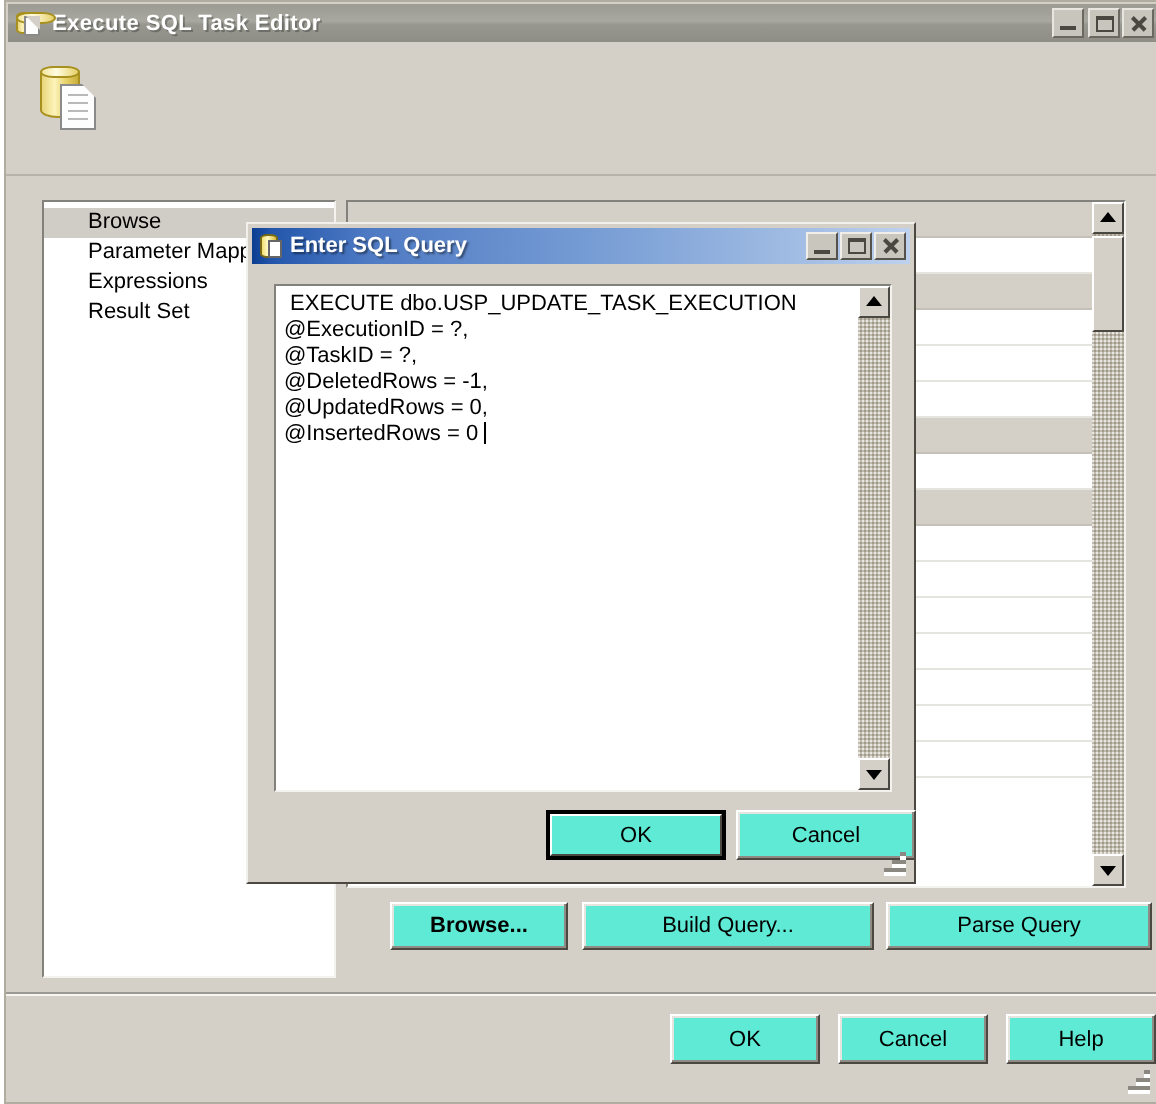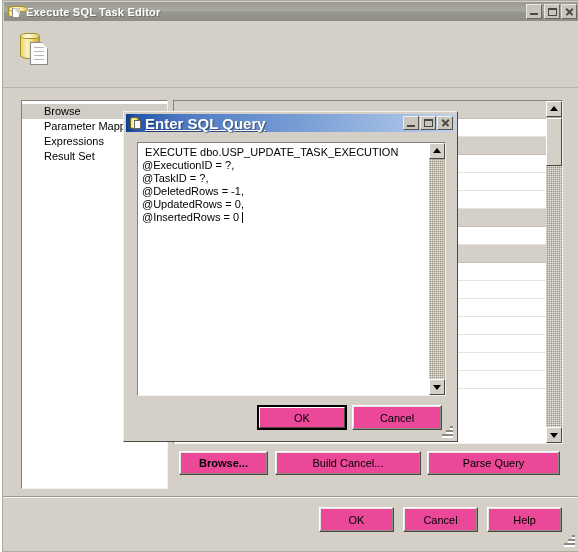--- a/index.html
+++ b/index.html
@@ -92,26 +92,26 @@
   .sb-btn.up{top:0;} .sb-btn.dn{bottom:0;}
   .arr{position:absolute;left:50%;top:50%;width:0;height:0;border-style:solid;}
   .arr.u{transform:translate(-50%,-60%);border-width:0 4px 5px 4px;border-color:transparent transparent #000 transparent;}
   .arr.d{transform:translate(-50%,-40%);border-width:5px 4px 0 4px;border-color:#000 transparent transparent transparent;}
   .sb-thumb{position:absolute;left:0;width:16px;background:#d4d0c8;
     border-top:1px solid #fff;border-left:1px solid #fff;
     border-right:1px solid #4a4840;border-bottom:1px solid #4a4840;box-sizing:border-box;}
 
   
   .btn{
-    background:#ec4899;font-size:11px;color:#000;text-align:center;
+    background:#5eead4;font-size:11px;color:#000;text-align:center;
     border-top:1px solid #ffffff;border-left:1px solid #ffffff;
     border-right:1px solid #4a4840;border-bottom:1px solid #4a4840;
     box-shadow:inset -1px -1px 0 #908c84, inset 1px 1px 0 #e6e4de;
     box-sizing:border-box;display:flex;align-items:center;justify-content:center;
-    position:absolute;cursor:default;
+    position:absolute;cursor:default;margin-left:16px;
   }
   .btn.default{border:2px solid #000;box-shadow:none;}
   .btn.default .inner{
     position:absolute;left:0;top:0;right:0;bottom:0;
     border-top:1px solid #ffffff;border-left:1px solid #ffffff;
     border-right:1px solid #4a4840;border-bottom:1px solid #4a4840;
     display:flex;align-items:center;justify-content:center;box-sizing:border-box;
   }
 
   
@@ -128,22 +128,22 @@
   .modal-tb{
     position:absolute;left:2px;top:2px;right:2px;height:18px;
     background:linear-gradient(to right,#0b3e91 0%,#2356ab 3%,#4f7bc4 18%,#7ba0d6 55%,#a9c2e6 88%,#bed2ee 100%);
     display:flex;align-items:center;
   }
   .modal-tb .m-icon{width:14px;height:14px;margin:0 3px 0 2px;position:relative;flex:0 0 auto;}
   .mcyl{position:absolute;left:2px;top:1px;width:9px;height:12px;
         background:linear-gradient(to right,#f0e070,#fff9c4 40%,#d9bd3a);
         border:1px solid #7a6a16;border-radius:4px/2px;box-sizing:border-box;}
   .mdoc{position:absolute;left:6px;top:4px;width:7px;height:9px;background:#fff;border:1px solid #666;box-sizing:border-box;}
-  .modal-tb .m-title{color:#fff;font-size:15px;font-weight:bold;flex:1 1 auto;white-space:nowrap;
-        text-shadow:1px 1px 1px rgba(0,0,0,.45);text-decoration:underline;}
+  .modal-tb .m-title{color:#fff;font-size:11px;font-weight:bold;flex:1 1 auto;white-space:nowrap;
+        text-shadow:1px 1px 1px rgba(0,0,0,.45);}
   .mtb-btns{display:flex;gap:1px;margin-right:2px;flex:0 0 auto;}
   .mtb-btn{width:16px;height:14px;background:#c9c6be;
     border-top:1px solid #f0eee9;border-left:1px solid #f0eee9;
     border-right:1px solid #54524b;border-bottom:1px solid #54524b;
     position:relative;box-sizing:border-box;}
 
   .sqlbox{
     position:absolute;left:13px;top:30px;width:309px;height:254px;background:#fff;
     border-top:1px solid #83817c;border-left:1px solid #83817c;
     border-right:1px solid #f4f2ee;border-bottom:1px solid #f4f2ee;
@@ -233,21 +233,21 @@
       <div class="sb-btn dn">
           <span class="arr d"></span>
         </div>
     </div>
   </div>
 
   <div class="btn" style="left:176px;top:450px;width:89px;height:24px;font-weight:bold;">
     <span>Browse...</span>
   </div>
   <div class="btn" style="left:272px;top:450px;width:146px;height:24px;">
-    <span>Build Cancel...</span>
+    <span>Build Query...</span>
   </div>
   <div class="btn" style="left:424px;top:450px;width:133px;height:24px;">
     <span>Parse Query</span>
   </div>
 
   <div class="row-sep2"></div>
   <div class="row-sep"></div>
 
   <div class="btn" style="left:316px;top:506px;width:75px;height:25px;">
     <span>OK</span>

